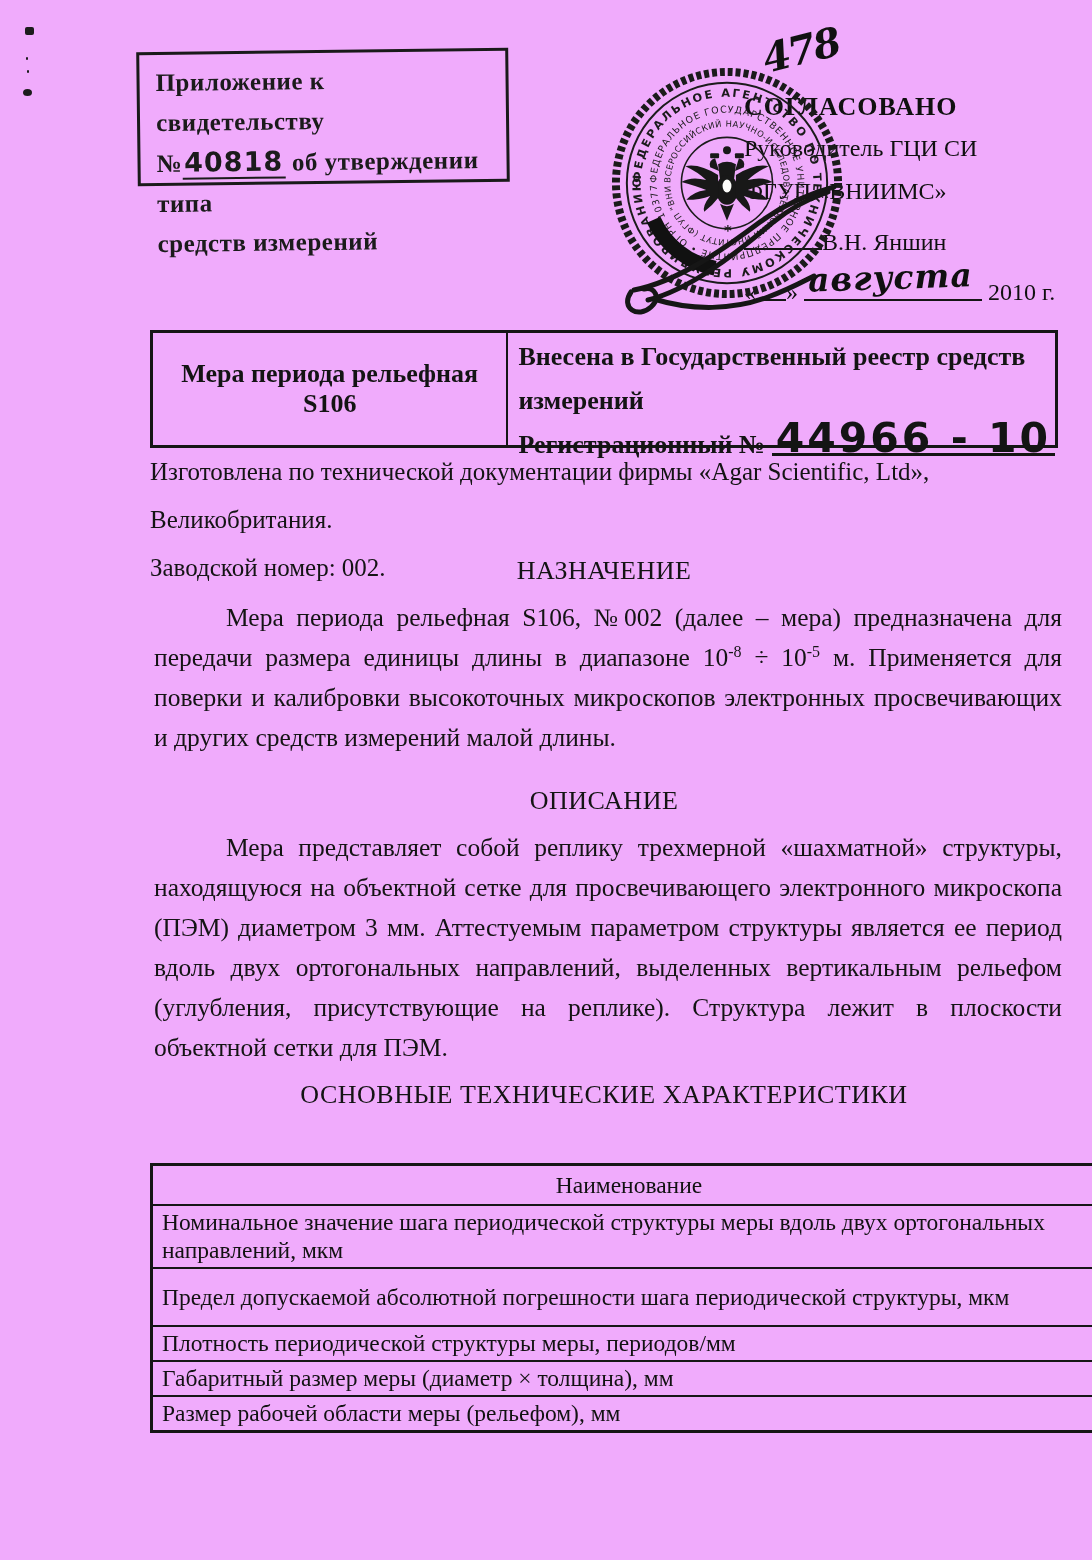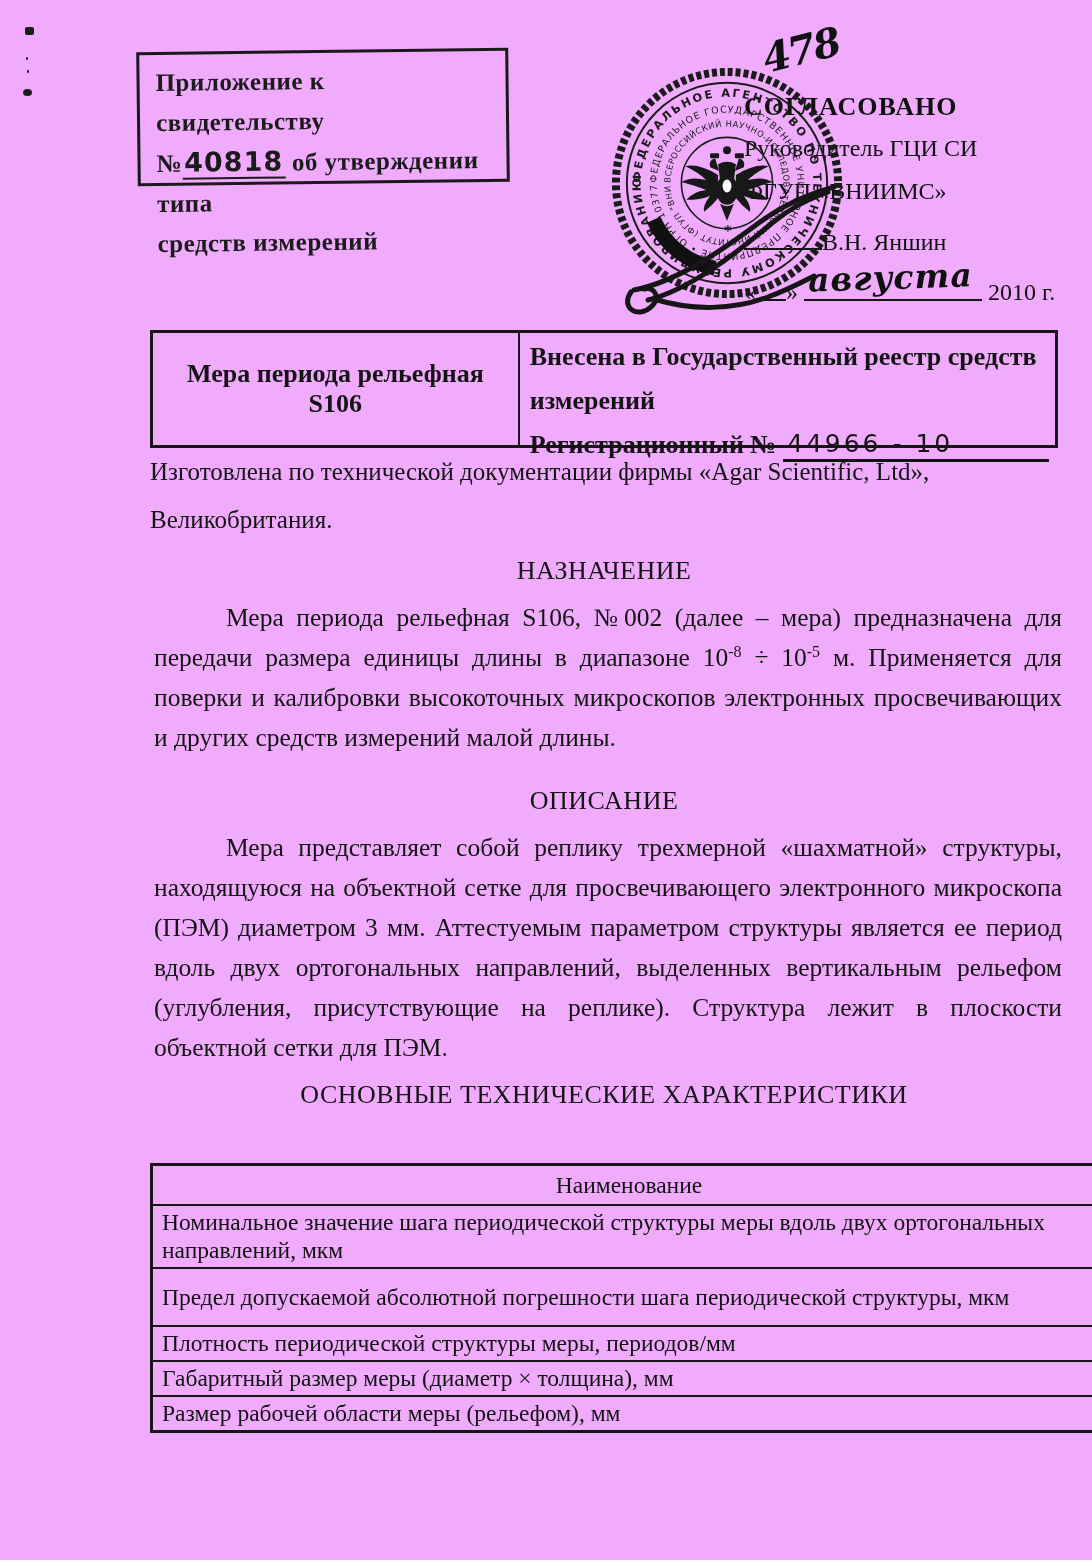--- a/index.html
+++ b/index.html
@@ -63,25 +63,25 @@
   
   .table1{
     position:absolute;left:150px;top:330px;width:908px;height:118px;
     border:3px solid #161616;box-sizing:border-box;display:flex;
     font-weight:bold;font-size:26px;
   }
   .table1 .c-left{
     width:380px;border-right:2px solid #161616;box-sizing:border-box;
     display:flex;align-items:center;justify-content:center;text-align:center;padding:0 8px;
   }
-  .table1 .c-right{flex:1;padding:2px 6px 0 10px;line-height:44px;}
+  .table1 .c-right{flex:1;padding:2px 0 0 10px;line-height:44px;}
   .reg-line{white-space:nowrap;}
   .hand-reg{
     display:inline-block;border-bottom:3px solid #141414;min-width:258px;
-    font-family:"DejaVu Sans",sans-serif;font-weight:400;font-size:25px;
+    font-family:"DejaVu Sans",sans-serif;font-weight:700;font-size:41px;
     letter-spacing:3px;line-height:30px;padding:0 4px;transform:translateY(-1px);
   }
 
   
   .intro{position:absolute;left:150px;top:448px;width:910px;font-size:25px;line-height:48px;}
   .heading{position:absolute;left:150px;width:908px;text-align:center;font-size:26px;letter-spacing:0.5px;}
   .h-nazn{top:556px;}
   .h-opis{top:786px;}
   .h-spec{top:1080px;}
   .para{
@@ -189,20 +189,21 @@
       <div>Внесена в Государственный реестр средств</div>
       <div>измерений</div>
       <div class="reg-line">
         <span>Регистрационный № </span><span class="hand-reg">44966 - 10</span>
       </div>
     </div>
   </div>
 
   <div class="intro">
     <div>Изготовлена по технической документации фирмы «Agar Scientific, Ltd», Великобритания.</div>
+    <div>Заводской номер: 002.</div>
   </div>
 
   <div class="heading h-nazn">НАЗНАЧЕНИЕ</div>
   <p class="para p-nazn"><span>Мера периода рельефная S106, №002 (далее – мера) предназначена для передачи размера единицы длины в диапазоне 10</span><sup>-8</sup><span> ÷ 10</span><sup>-5</sup><span> м. Применяется для поверки и калибровки высокоточных микроскопов электронных просвечивающих и других средств измерений малой длины.</span></p>
 
   <div class="heading h-opis">ОПИСАНИЕ</div>
   <p class="para p-opis">Мера представляет собой реплику трехмерной «шахматной» структуры, находящуюся на объектной сетке для просвечивающего электронного микроскопа (ПЭМ) диаметром 3 мм. Аттестуемым параметром структуры является ее период вдоль двух ортогональных направлений, выделенных вертикальным рельефом (углубления, присутствующие на реплике). Структура лежит в плоскости объектной сетки для ПЭМ.</p>
 
   <div class="heading h-spec">ОСНОВНЫЕ ТЕХНИЧЕСКИЕ ХАРАКТЕРИСТИКИ</div>
 

